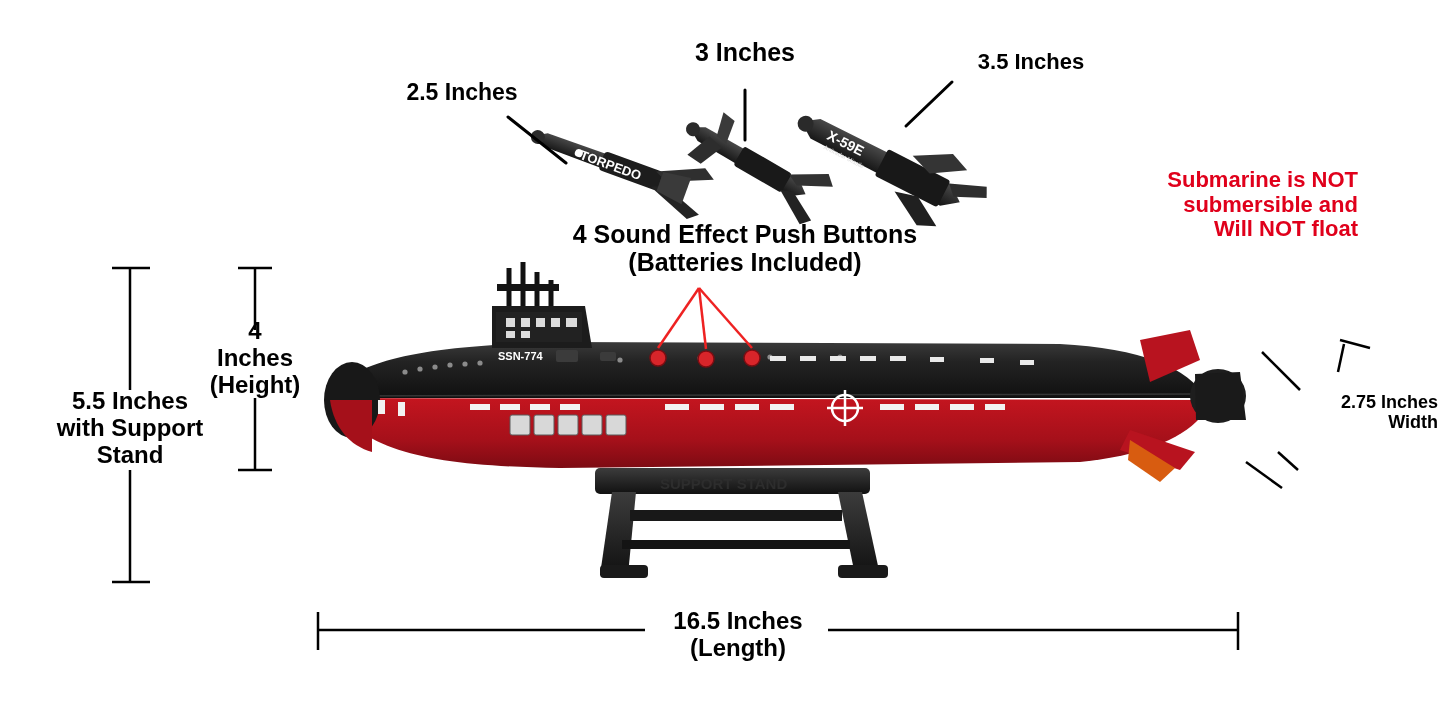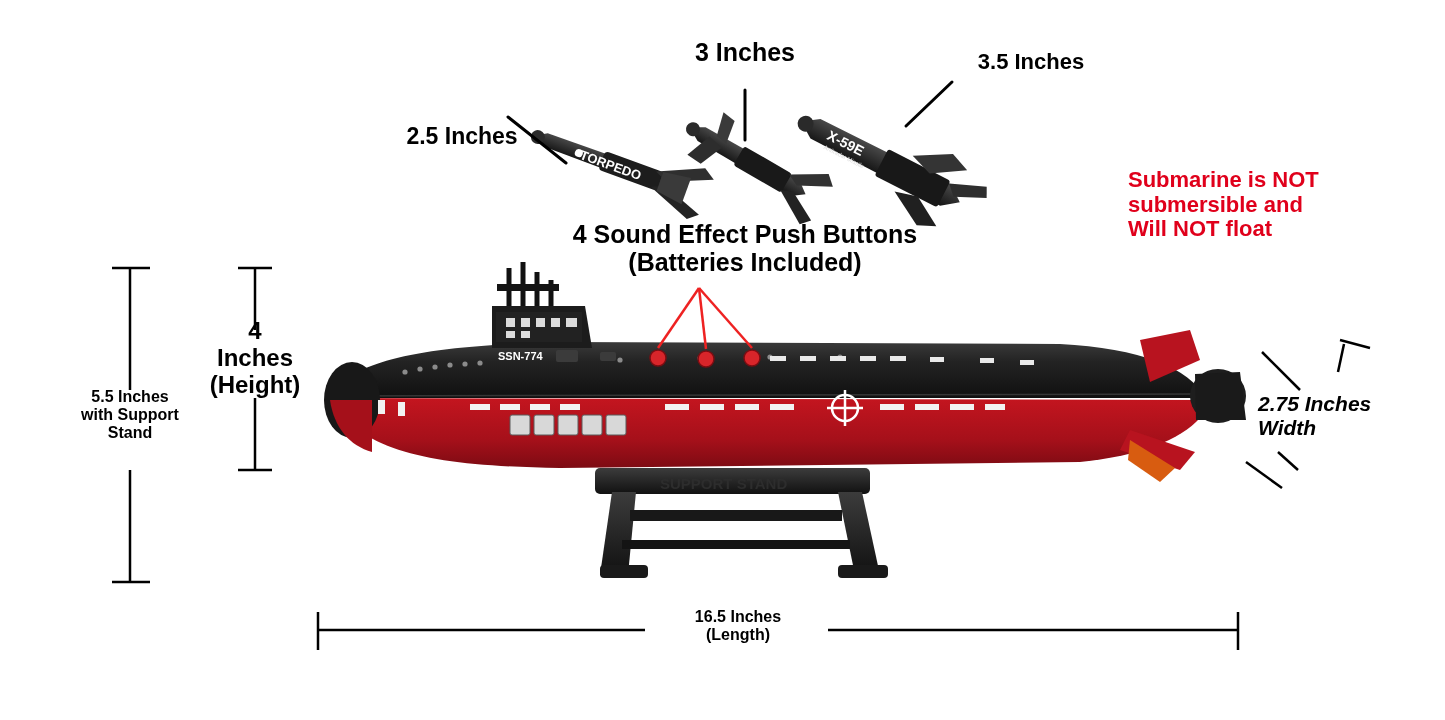--- a/index.html
+++ b/index.html
@@ -19,21 +19,21 @@
     position: absolute;
     color: #000000;
     font-weight: bold;
     line-height: 1.12;
     white-space: pre-line;
   }
   .lbl.red {
     color: #e0001b;
   }
   .center { text-align: center; }
-  .left { text-align: left; }
+  .left { text-align: right; }
 
   svg.overlay {
     position: absolute;
     left: 0;
     top: 0;
     width: 1445px;
     height: 720px;
     pointer-events: none;
   }
 </style>
@@ -262,40 +262,40 @@
     </g>
 
     <g stroke="#000000" stroke-width="2.5" fill="none">
       <line x1="318" y1="630" x2="645" y2="630"></line>
       <line x1="828" y1="630" x2="1238" y2="630"></line>
       <line x1="318" y1="612" x2="318" y2="650"></line>
       <line x1="1238" y1="612" x2="1238" y2="650"></line>
     </g>
   </svg>
 
-  <div class="lbl center" style="left:382px; top:80px; width:160px; font-size:23px;margin-top:44px;">2.5 Inches</div>
+  <div class="lbl center" style="left:382px; top:80px; width:160px; font-size:23px;">2.5 Inches</div>
 
   <div class="lbl center" style="left:672px; top:38px; width:146px; font-size:25px;text-align:center;">3 Inches</div>
 
   <div class="lbl center" style="left:945px; top:50px; width:172px; font-size:22px;">3.5 Inches</div>
 
   <div class="lbl center" style="left:535px; top:220px; width:420px; font-size:25px;">4 Sound Effect Push Buttons
 (Batteries Included)</div>
 
   <div class="lbl red left" style="left:1128px; top:168px; width:230px; font-size:22px;">Submarine is NOT
 submersible and
 Will NOT float</div>
 
   <div class="lbl center" style="left:200px; top:318px; width:110px; font-size:24px;">4
 Inches
 (Height)</div>
 
-  <div class="lbl center" style="left:30px; top:388px; width:200px; font-size:16px;text-align:center;">5.5 Inches
+  <div class="lbl center" style="left:30px; top:388px; width:200px; font-size:24px;text-align:center;">5.5 Inches
 with Support
 Stand</div>
 
-  <div class="lbl left" style="left:1258px; top:392px; width:180px; font-size:21px;font-style:italic;">2.75 Inches
+  <div class="lbl left" style="left:1258px; top:392px; width:180px; font-size:18px;">2.75 Inches
 Width</div>
 
-  <div class="lbl center" style="left:640px; top:608px; width:196px; font-size:16px;">16.5 Inches
+  <div class="lbl center" style="left:640px; top:608px; width:196px; font-size:24px;">16.5 Inches
 (Length)</div>
 
 </div>
 
 </body></html>

